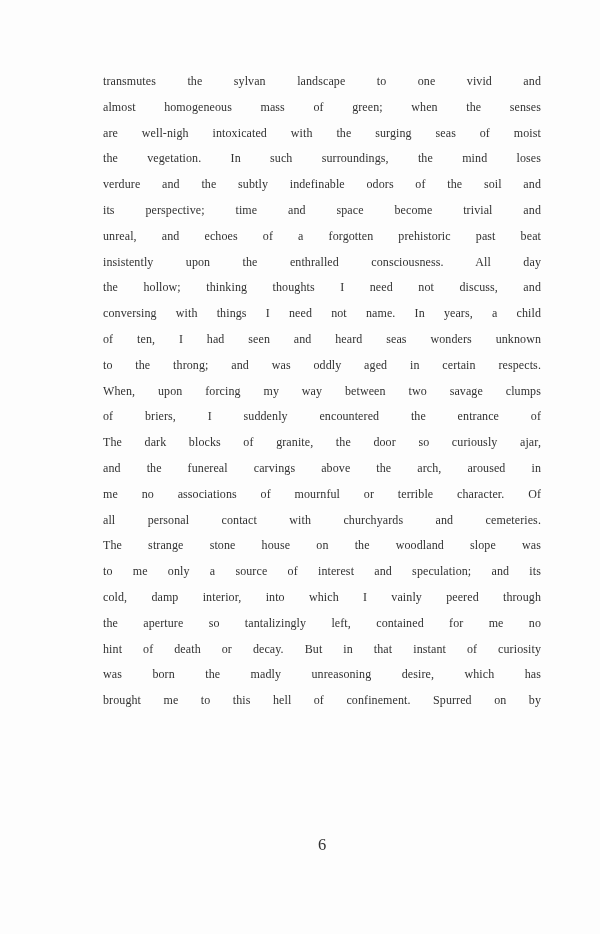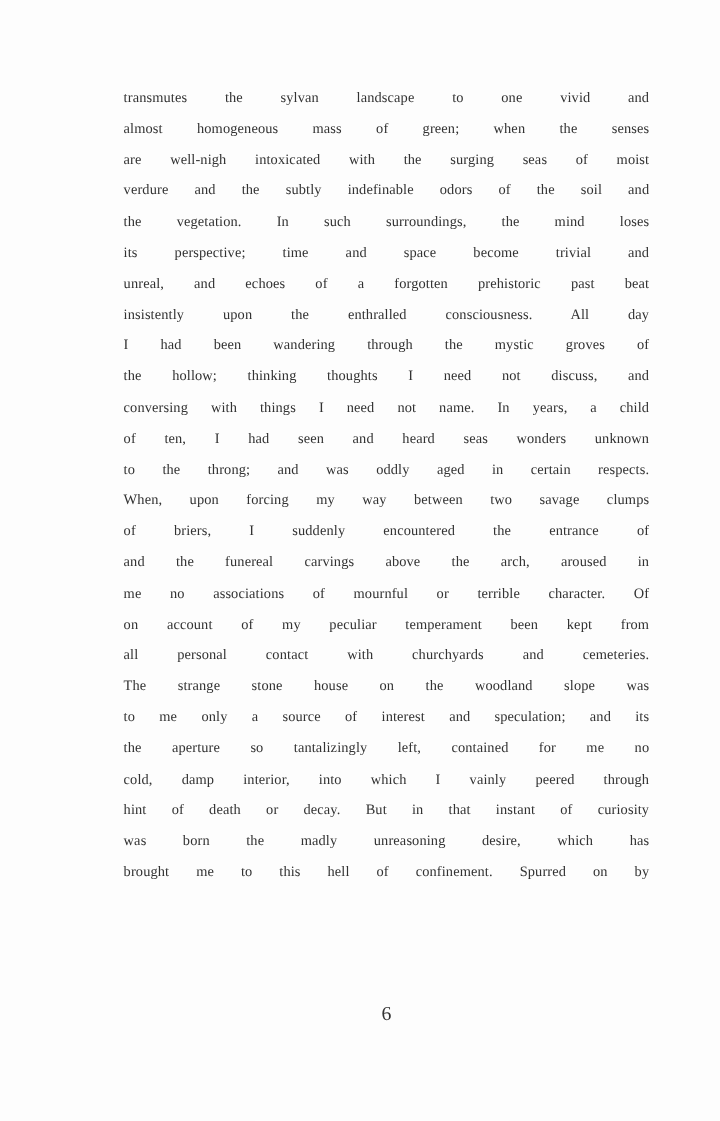--- a/index.html
+++ b/index.html
@@ -44,38 +44,37 @@
   }
 </style>
 </head>
 <body>
 
 <div class="page">
   <div class="text-block">
       <div class="text-line">transmutes the sylvan landscape to one vivid and</div>
       <div class="text-line">almost homogeneous mass of green; when the senses</div>
       <div class="text-line">are well-nigh intoxicated with the surging seas of moist</div>
+      <div class="text-line">the vegetation. In such surroundings, the mind loses</div>
       <div class="text-line">verdure and the subtly indefinable odors of the soil and</div>
-      <div class="text-line">the vegetation. In such surroundings, the mind loses</div>
       <div class="text-line">its perspective; time and space become trivial and</div>
       <div class="text-line">unreal, and echoes of a forgotten prehistoric past beat</div>
       <div class="text-line">insistently upon the enthralled consciousness. All day</div>
-      <div class="text-line">I had been wandering through the mystic groves of</div>
       <div class="text-line">the hollow; thinking thoughts I need not discuss, and</div>
       <div class="text-line">conversing with things I need not name. In years, a child</div>
       <div class="text-line">of ten, I had seen and heard seas wonders unknown</div>
       <div class="text-line">to the throng; and was oddly aged in certain respects.</div>
       <div class="text-line">When, upon forcing my way between two savage clumps</div>
       <div class="text-line">of briers, I suddenly encountered the entrance of</div>
+      <div class="text-line">The dark blocks of granite, the door so curiously ajar,</div>
       <div class="text-line">and the funereal carvings above the arch, aroused in</div>
       <div class="text-line">me no associations of mournful or terrible character. Of</div>
-      <div class="text-line">on account of my peculiar temperament been kept from</div>
       <div class="text-line">all personal contact with churchyards and cemeteries.</div>
       <div class="text-line">The strange stone house on the woodland slope was</div>
       <div class="text-line">to me only a source of interest and speculation; and its</div>
+      <div class="text-line">cold, damp interior, into which I vainly peered through</div>
       <div class="text-line">the aperture so tantalizingly left, contained for me no</div>
-      <div class="text-line">cold, damp interior, into which I vainly peered through</div>
       <div class="text-line">hint of death or decay. But in that instant of curiosity</div>
       <div class="text-line">was born the madly unreasoning desire, which has</div>
       <div class="text-line">brought me to this hell of confinement. Spurred on by</div>
     </div>
   <div class="folio">6</div>
 </div>
 
 </body></html>

